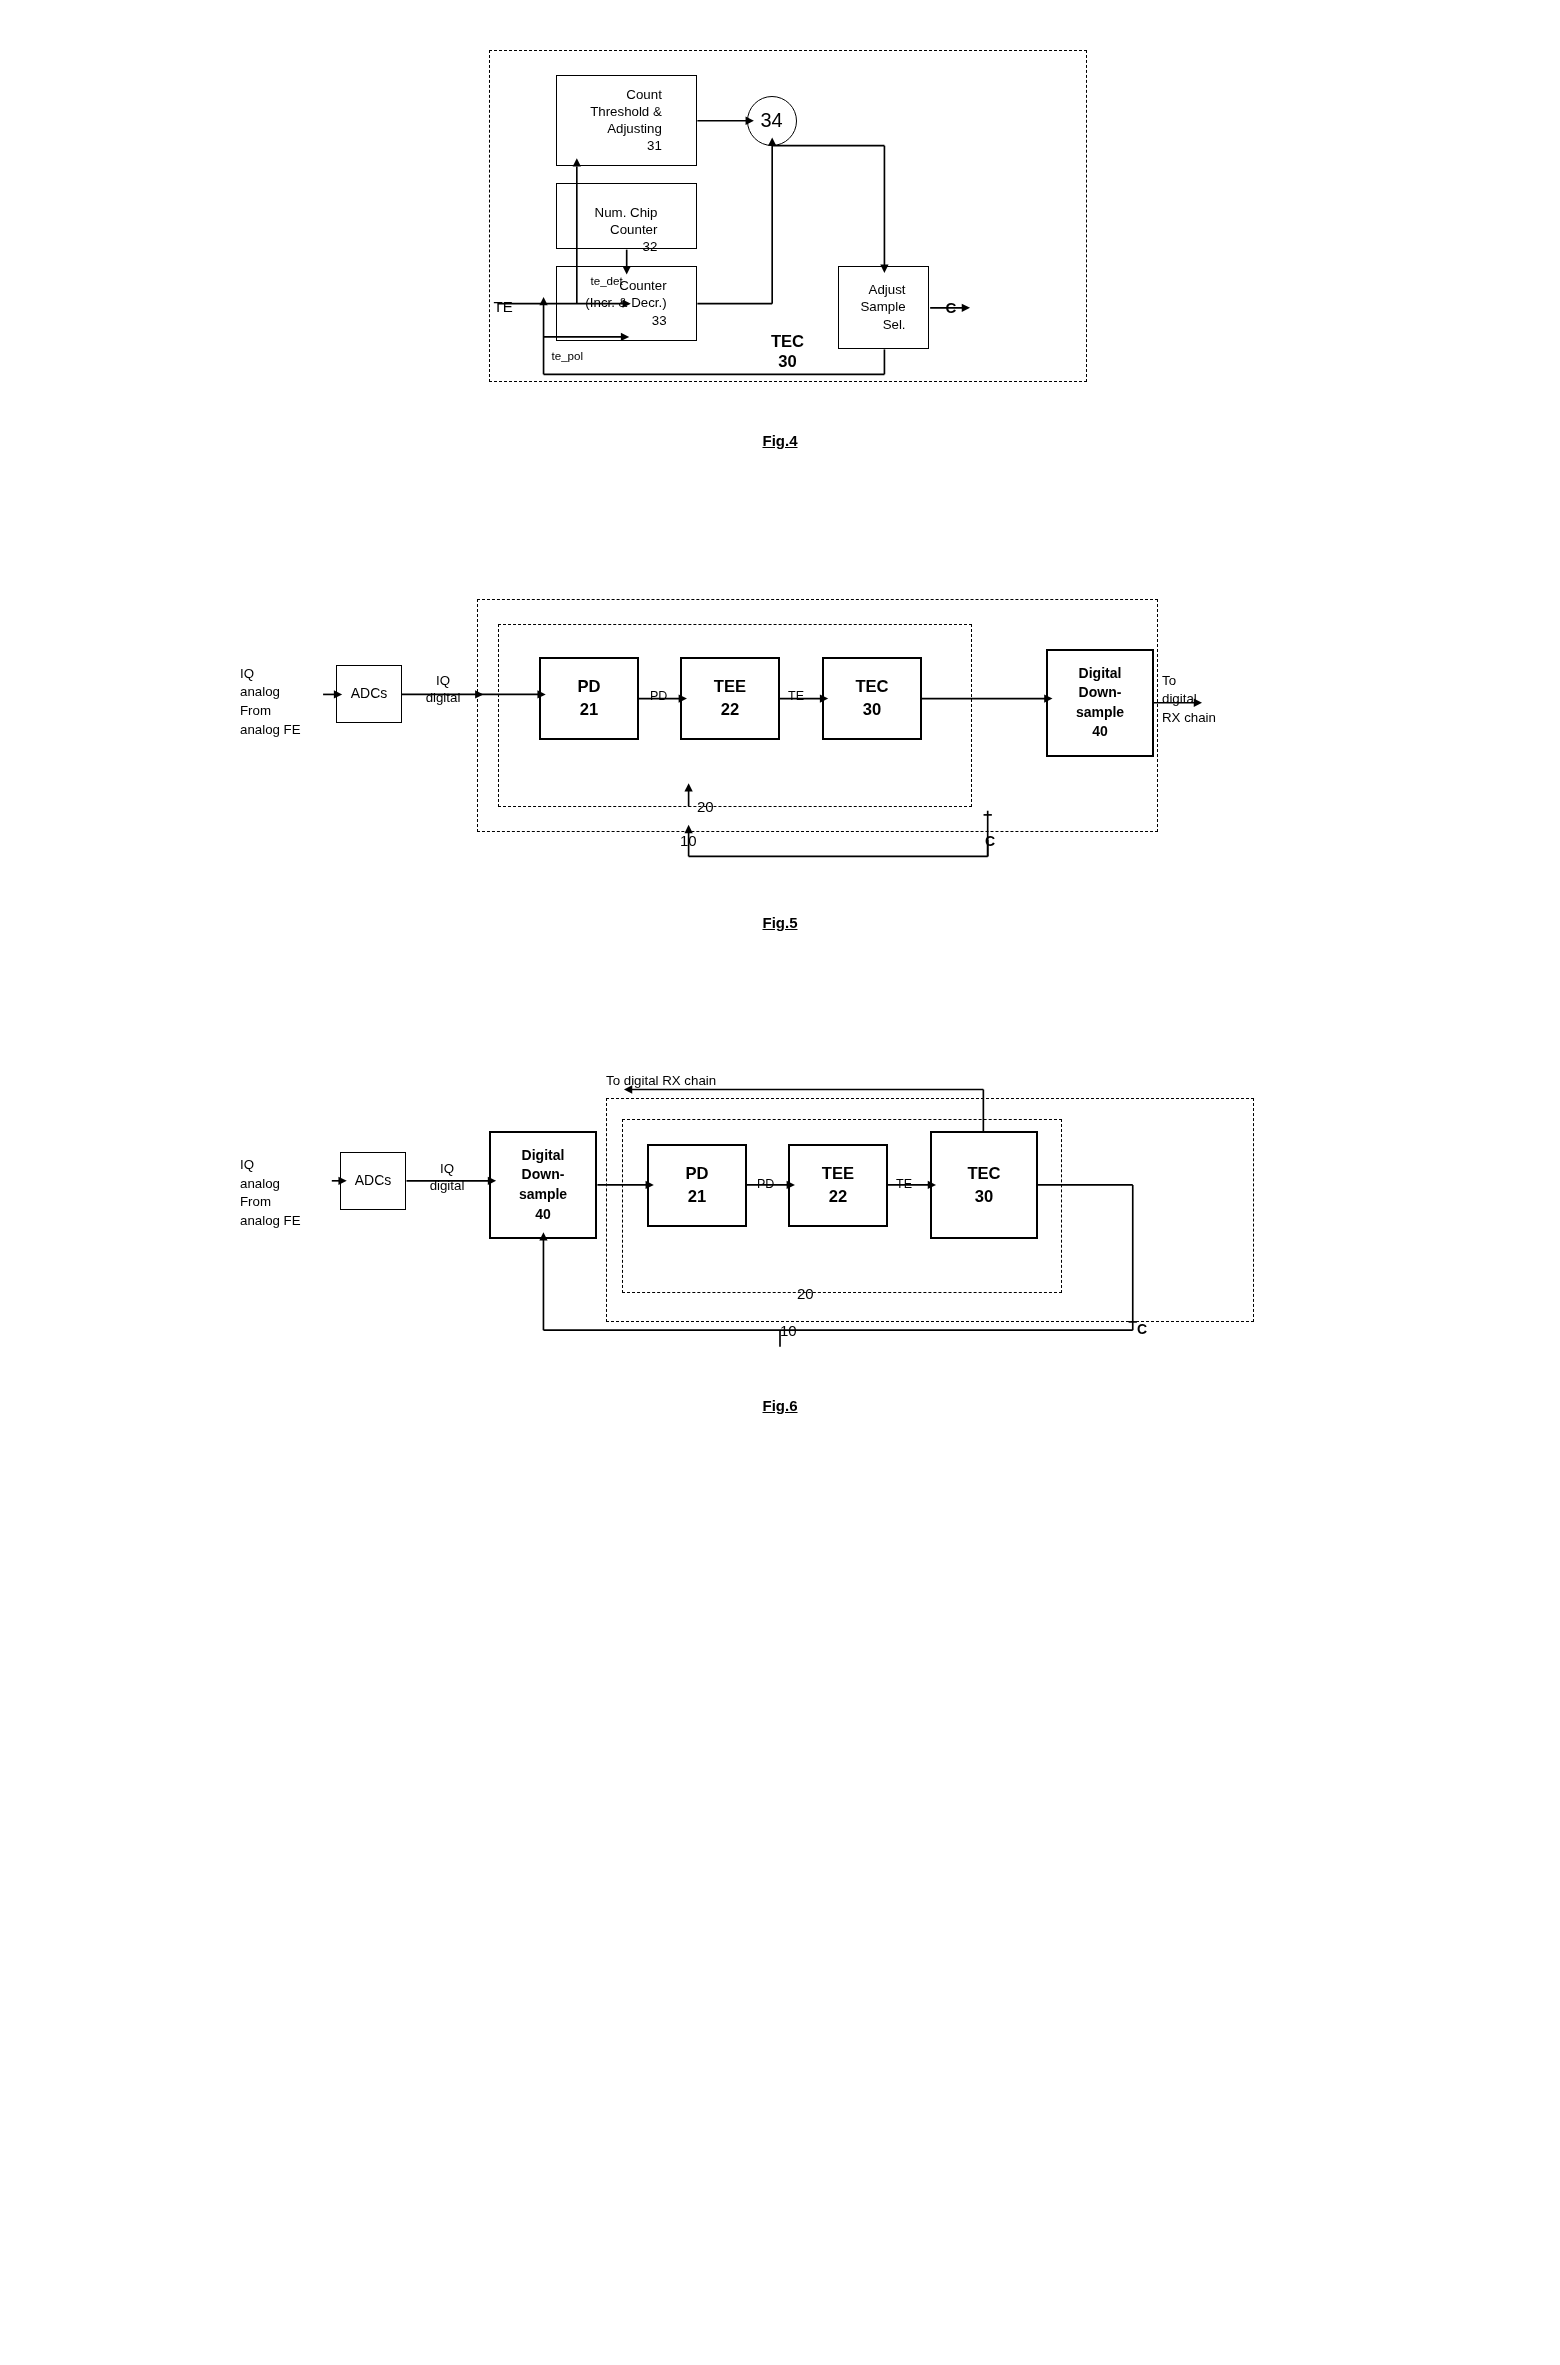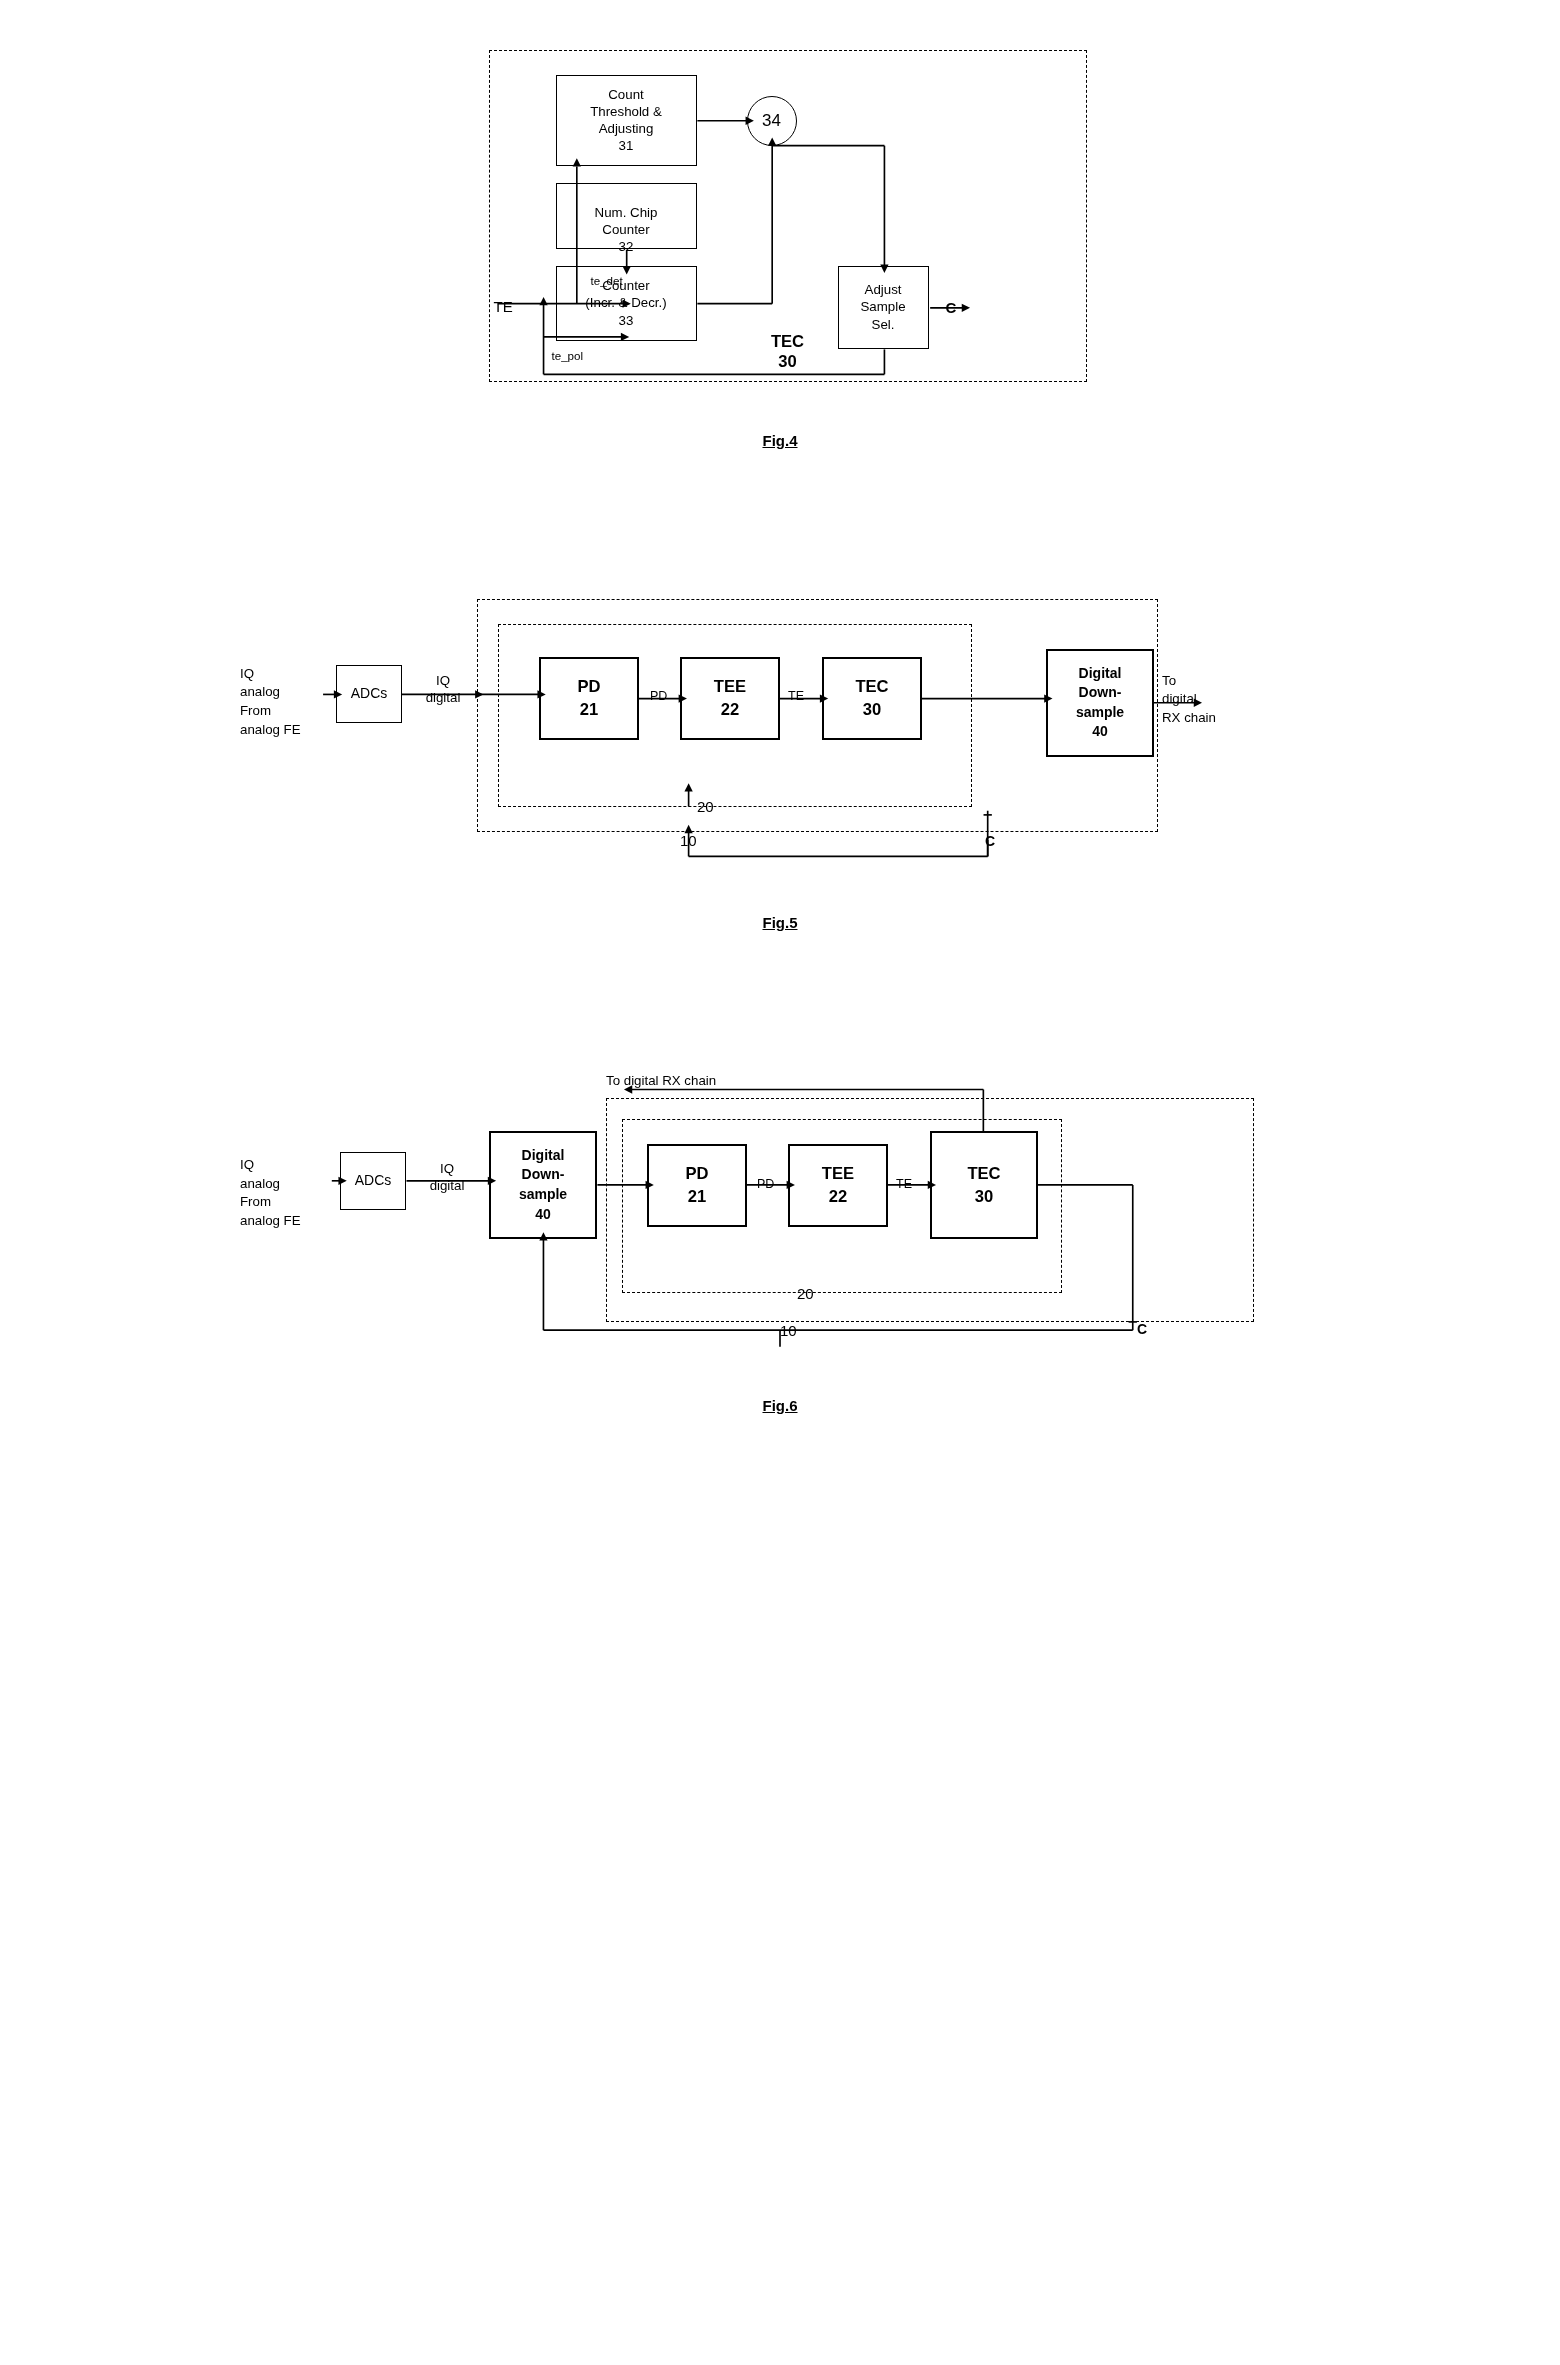--- a/index.html
+++ b/index.html
@@ -54,21 +54,21 @@
       text-align: center;
     }
 
     .fig4-block {
       position: absolute;
       border: 1.7px solid #000;
       background: #fff;
       display: flex;
       align-items: center;
       justify-content: center;
-      text-align: center;
+      text-align: right;
       font-size: 14px;
       line-height: 1.3;
     }
 
     .fig4-circle {
       position: absolute;
       border: 1.7px solid #000;
       border-radius: 50%;
       background: #fff;
       display: flex;
@@ -161,21 +161,21 @@
 Counter
 32</span>
     </div>
 
     <div class="fig4-block" style="left:133px;top:216px;width:141px;height:75px;font-size:13.3px;">
       <span style="white-space:pre-line;">Counter
 (Incr. &amp; Decr.)
 33</span>
     </div>
 
-    <div class="fig4-circle" style="left:324px;top:46px;width:50px;height:50px;font-size:17px;">
+    <div class="fig4-circle" style="left:324px;top:46px;width:50px;height:50px;font-size:20px;">
       <span>34</span>
     </div>
 
     <div class="fig4-block" style="left:415px;top:216px;width:91px;height:83px;font-size:13.3px;">
       <span style="white-space:pre-line;">Adjust
 Sample
 Sel.</span>
     </div>
 
     <span class="label-text" style="left:71px;top:248px;font-size:15px;">TE</span>

